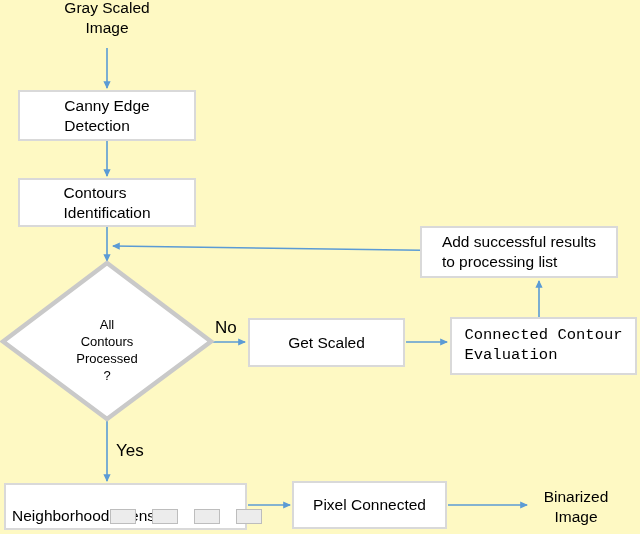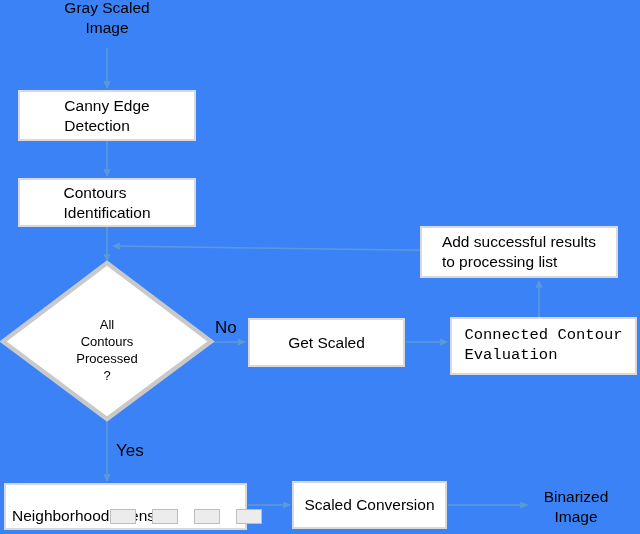--- a/index.html
+++ b/index.html
@@ -7,21 +7,21 @@
     padding: 0;
     background: #ffffff;
   }
   body {
     font-family: "Liberation Sans", sans-serif;
   }
   #canvas {
     position: relative;
     width: 640px;
     height: 534px;
-    background: #3b82f6;
+    background: #fef9c3;
     overflow: hidden;
   }
   #edges {
     position: absolute;
     left: 0;
     top: 0;
     width: 640px;
     height: 534px;
     pointer-events: none;
   }
@@ -170,21 +170,21 @@
     
   </div>
   <div class="swatch-row" style="left:110px; top:509px;">
     <div class="swatch"></div>
     <div class="swatch"></div>
     <div class="swatch"></div>
     <div class="swatch"></div>
   </div>
 
   <div class="node proc" style="left:292px; top:481px; width:155px; height:48px;">
-    <span>Scaled Conversion</span>
+    <span>Pixel Connected</span>
   </div>
 
   <div class="free-label" style="left:520px; top:487px; width:112px;">
     <span style="white-space: pre-line;">Binarized
 Image</span>
   </div>
 
 </div>
 
 </body></html>

